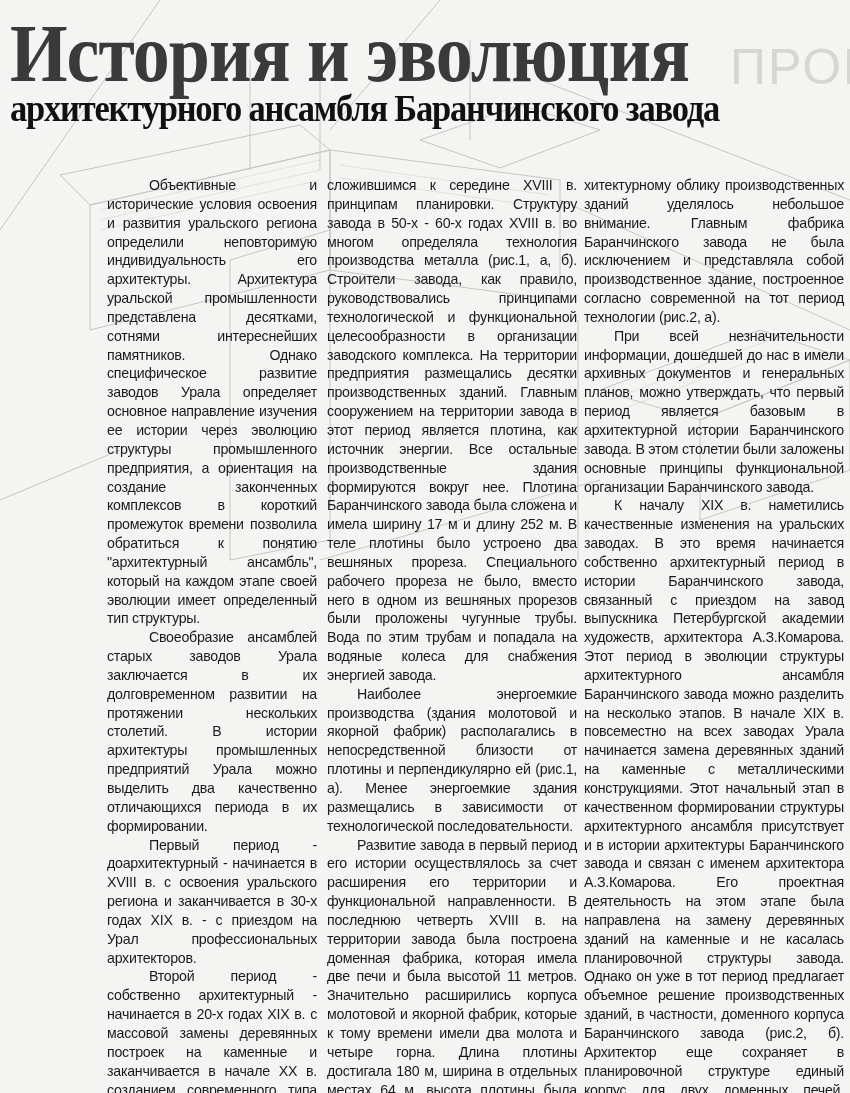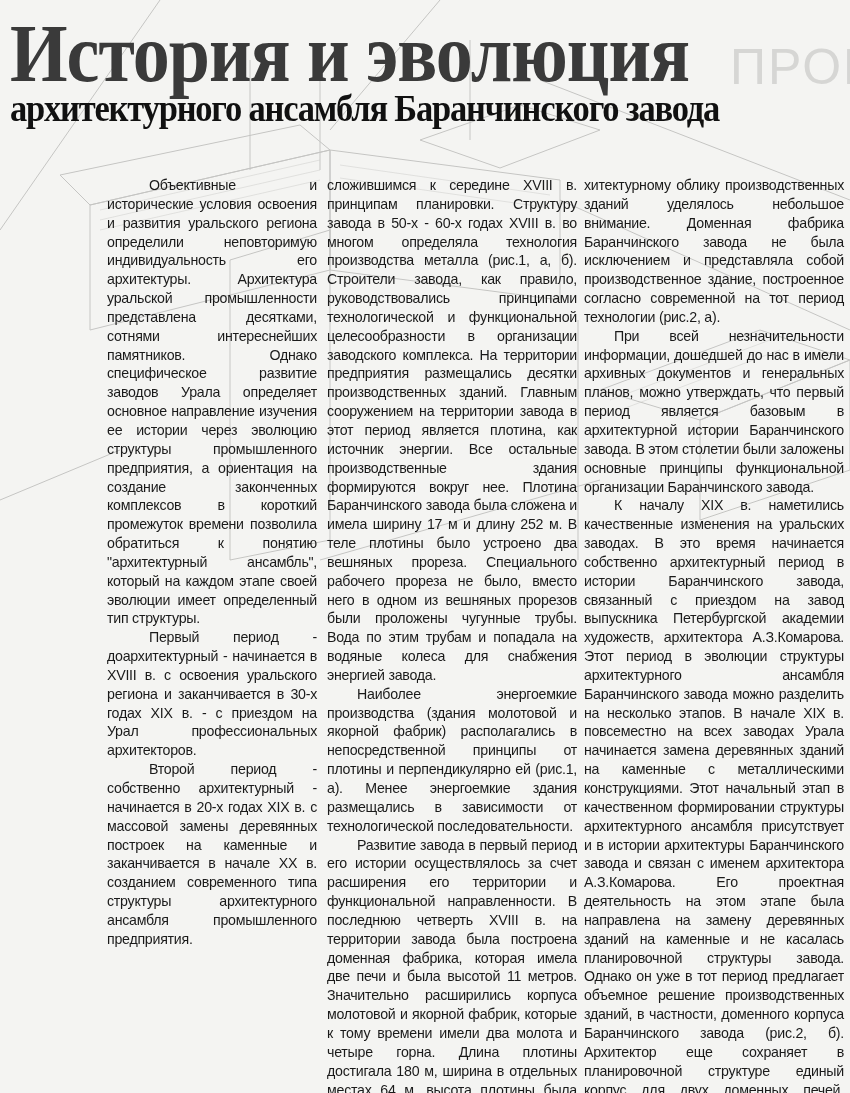--- a/index.html
+++ b/index.html
@@ -77,28 +77,29 @@
 </svg>
 
 <div class="ghost-text">ПРОГ...</div>
 
 <h1 class="title">История и эволюция</h1>
 <h2 class="subtitle">архитектурного ансамбля Баранчинского завода</h2>
 
 <div class="columns">
   <div class="col col-1">
     <p class="indent">Объективные и исторические условия освоения и развития уральского региона определили неповторимую индивидуальность его архитектуры. Архитектура уральской промышленности представлена десятками, сотнями интереснейших памятников. Однако специфическое развитие заводов Урала определяет основное направление изучения ее истории через эволюцию структуры промышленного предприятия, а ориентация на создание законченных комплексов в короткий промежуток времени позволила обратиться к понятию "архитектурный ансамбль", который на каждом этапе своей эволюции имеет определенный тип структуры.</p>
+    <p class="indent">Своеобразие ансамблей старых заводов Урала заключается в их долговременном развитии на протяжении нескольких столетий. В истории архитектуры промышленных предприятий Урала можно выделить два качественно отличающихся периода в их формировании.</p>
     <p class="indent">Первый период - доархитектурный - начинается в XVIII в. с освоения уральского региона и заканчивается в 30-х годах XIX в. - с приездом на Урал профессиональных архитекторов.</p>
     <p class="indent">Второй период - собственно архитектурный - начинается в 20-х годах XIX в. с массовой замены деревянных построек на каменные и заканчивается в начале XX в. созданием современного типа структуры архитектурного ансамбля промышленного предприятия.</p>
 
   </div>
   <div class="col col-2">
     <p>сложившимся к середине XVIII в. принципам планировки. Структуру завода в 50-х - 60-х годах XVIII в. во многом определяла технология производства металла (рис.1, а, б). Строители завода, как правило, руководствовались принципами технологической и функциональной целесообразности в организации заводского комплекса. На территории предприятия размещались десятки производственных зданий. Главным сооружением на территории завода в этот период является плотина, как источник энергии. Все остальные производственные здания формируются вокруг нее. Плотина Баранчинского завода была сложена и имела ширину 17 м и длину 252 м. В теле плотины было устроено два вешняных прореза. Специального рабочего прореза не было, вместо него в одном из вешняных прорезов были проложены чугунные трубы. Вода по этим трубам и попадала на водяные колеса для снабжения энергией завода.</p>
-    <p class="indent">Наиболее энергоемкие производства (здания молотовой и якорной фабрик) располагались в непосредственной принципы от плотины и перпендикулярно ей (рис.1, а). Менее энергоемкие здания размещались в зависимости от технологической последовательности.</p>
+    <p class="indent">Наиболее энергоемкие производства (здания молотовой и якорной фабрик) располагались в непосредственной близости от плотины и перпендикулярно ей (рис.1, а). Менее энергоемкие здания размещались в зависимости от технологической последовательности.</p>
     <p class="indent">Развитие завода в первый период его истории осуществлялось за счет расширения его территории и функциональной направленности. В последнюю четверть XVIII в. на территории завода была построена доменная фабрика, которая имела две печи и была высотой 11 метров. Значительно расширились корпуса молотовой и якорной фабрик, которые к тому времени имели два молота и четыре горна. Длина плотины достигала 180 м, ширина в отдельных местах 64 м, высота плотины была около 8,5 м (рис.1, б). Однако увеличение количества производственных зданий качественно не меняет планировочную структуру Баранчинского завода. В этот период объемное решение производственных корпусов основано прежде всего на технологических требованиях. Дошедшие до нас сведения показывают, что ар-</p>
   </div>
   <div class="col col-3">
-    <p>хитектурному облику производственных зданий уделялось небольшое внимание. Доменная фабрика Баранчинского завода не была исключением и представляла собой производственное здание, построенное согласно современной на тот период технологии (рис.2, а).</p>
+    <p>хитектурному облику производственных зданий уделялось небольшое внимание. Главным фабрика Баранчинского завода не была исключением и представляла собой производственное здание, построенное согласно современной на тот период технологии (рис.2, а).</p>
     <p class="indent">При всей незначительности информации, дошедшей до нас в имели архивных документов и генеральных планов, можно утверждать, что первый период является базовым в архитектурной истории Баранчинского завода. В этом столетии были заложены основные принципы функциональной организации Баранчинского завода.</p>
     <p class="indent">К началу XIX в. наметились качественные изменения на уральских заводах. В это время начинается собственно архитектурный период в истории Баранчинского завода, связанный с приездом на завод выпускника Петербургской академии художеств, архитектора А.З.Комарова. Этот период в эволюции структуры архитектурного ансамбля Баранчинского завода можно разделить на несколько этапов. В начале XIX в. повсеместно на всех заводах Урала начинается замена деревянных зданий на каменные с металлическими конструкциями. Этот начальный этап в качественном формировании структуры архитектурного ансамбля присутствует и в истории архитектуры Баранчинского завода и связан с именем архитектора А.З.Комарова. Его проектная деятельность на этом этапе была направлена на замену деревянных зданий на каменные и не касалась планировочной структуры завода. Однако он уже в тот период предлагает объемное решение производственных зданий, в частности, доменного корпуса Баранчинского завода (рис.2, б). Архитектор еще сохраняет в планировочной структуре единый корпус для двух доменных печей, форму кровли, однако уже чувствуется его стремление решить не только технологические задачи, но и архитектурные.</p>
 
   </div>
 </div>
 
 </body></html>

